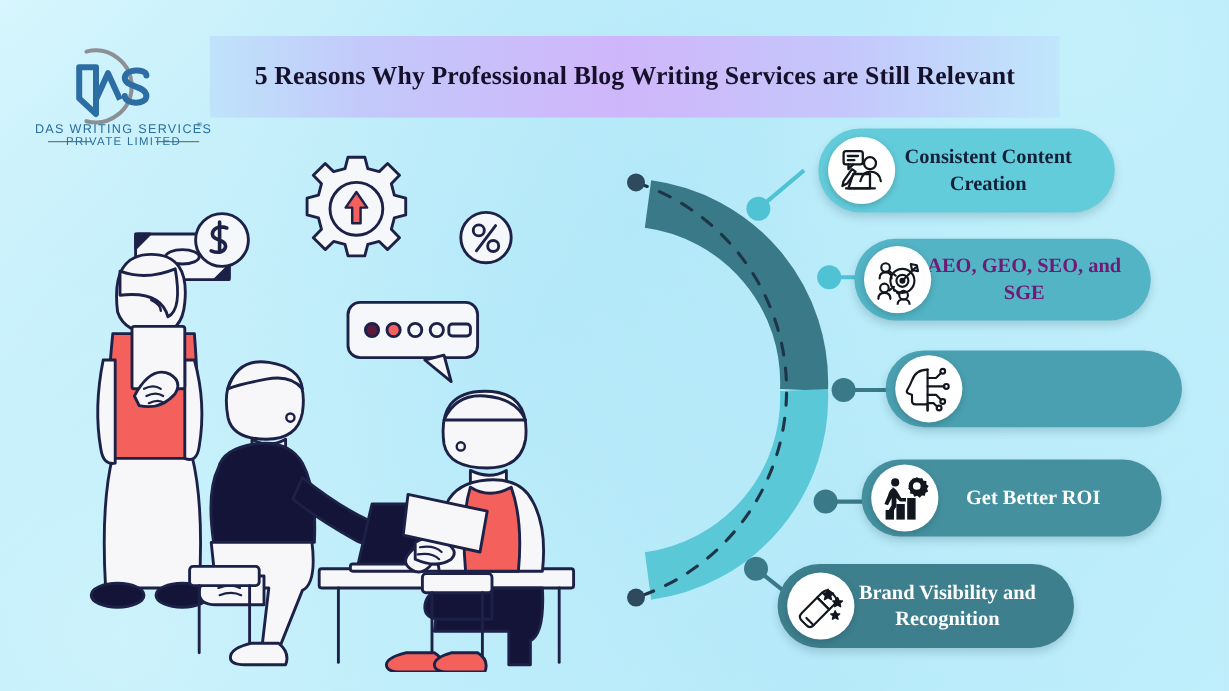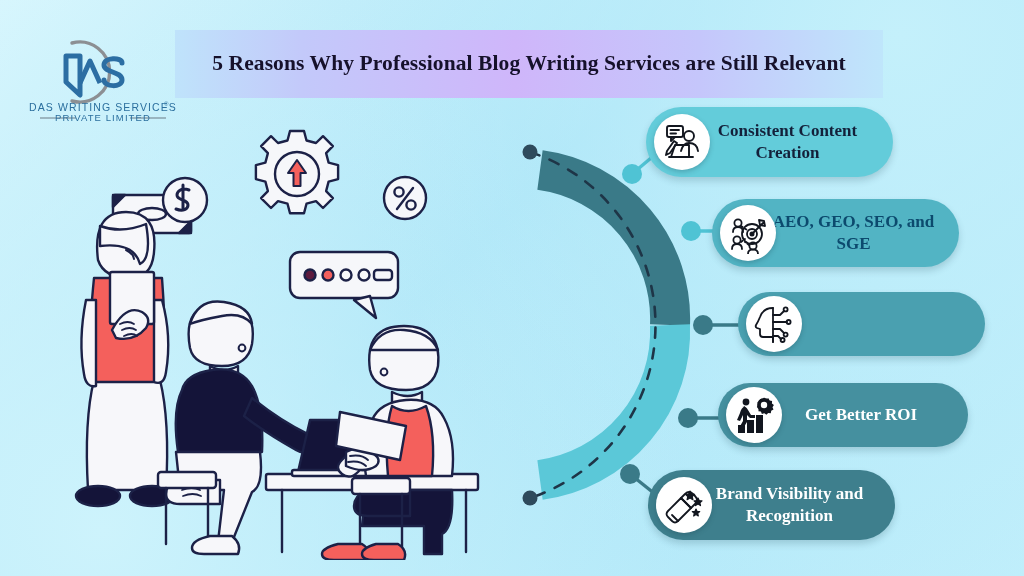--- a/index.html
+++ b/index.html
@@ -48,24 +48,24 @@
     width:56px;height:56px;border-radius:50%;background:#ffffff;
     box-shadow:0 2px 5px rgba(25,60,75,.28);
     display:flex;align-items:center;justify-content:center;
   }
   .pill .badge svg{display:block;}
   .pill .label{
     width:100%;text-align:center;padding-left:50px;padding-right:14px;
     font-size:17px;font-weight:700;line-height:1.3;
     font-family:"Liberation Serif", serif;
   }
-  .pill.p1{left:646px;top:107px;width:247px;height:70px;background:#63ccda;}
+  .pill.p1{left:682px;top:107px;width:247px;height:70px;background:#63ccda;}
   .pill.p1 .label{color:#13203a;}
   .pill.p2{left:712px;top:199px;width:247px;height:68px;background:#52b4c4;}
-  .pill.p2 .label{color:#0c4a6e;}
+  .pill.p2 .label{color:#701a75;}
   .pill.p3{left:738px;top:292px;width:247px;height:64px;background:#4aa0b0;}
   .pill.p3 .label{color:#ffffff;}
   .pill.p4{left:718px;top:383px;width:250px;height:64px;background:#45909f;}
   .pill.p4 .label{color:#ffffff;}
   .pill.p5{left:648px;top:470px;width:247px;height:70px;background:#3e7f8d;}
   .pill.p5 .label{color:#ffffff;}
 </style>
 </head>
 <body>
 

